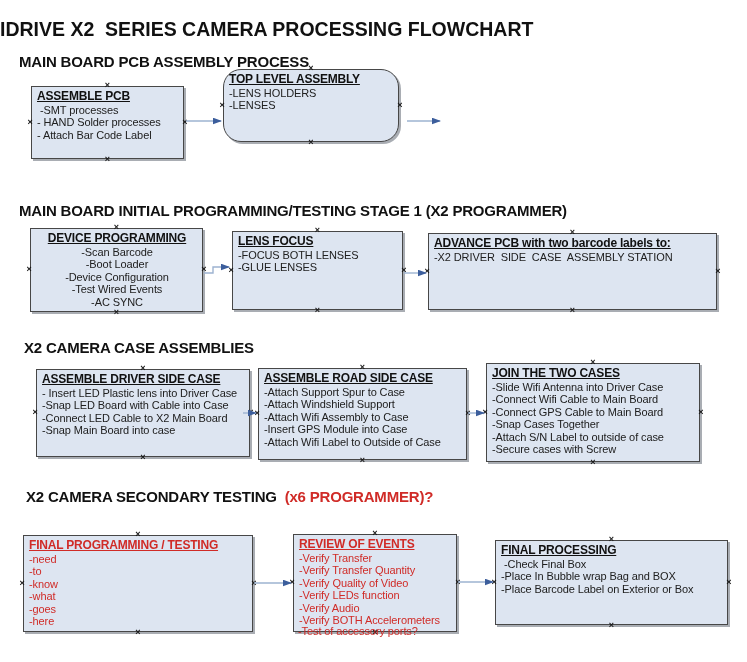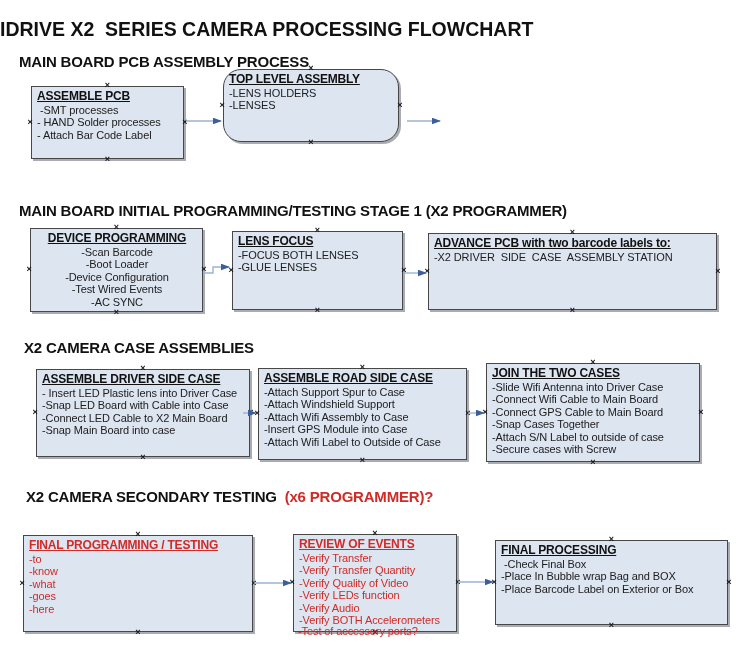--- a/index.html
+++ b/index.html
@@ -202,20 +202,21 @@
       </div>
   </div>
 
   <div class="flowbox red-text" id="box-final-prog">
     <span class="anchor anchor-t"></span>
       <span class="anchor anchor-b"></span>
       <span class="anchor anchor-l"></span>
       <span class="anchor anchor-r"></span>
     <div class="box-title">FINAL PROGRAMMING / TESTING</div>
     <div class="box-items">
+        <div class="box-item">-need</div>
         <div class="box-item">-to</div>
         <div class="box-item">-know</div>
         <div class="box-item">-what</div>
         <div class="box-item">-goes</div>
         <div class="box-item">-here</div>
       </div>
   </div>
 
   <div class="flowbox red-text" id="box-review">
     <span class="anchor anchor-t"></span>

